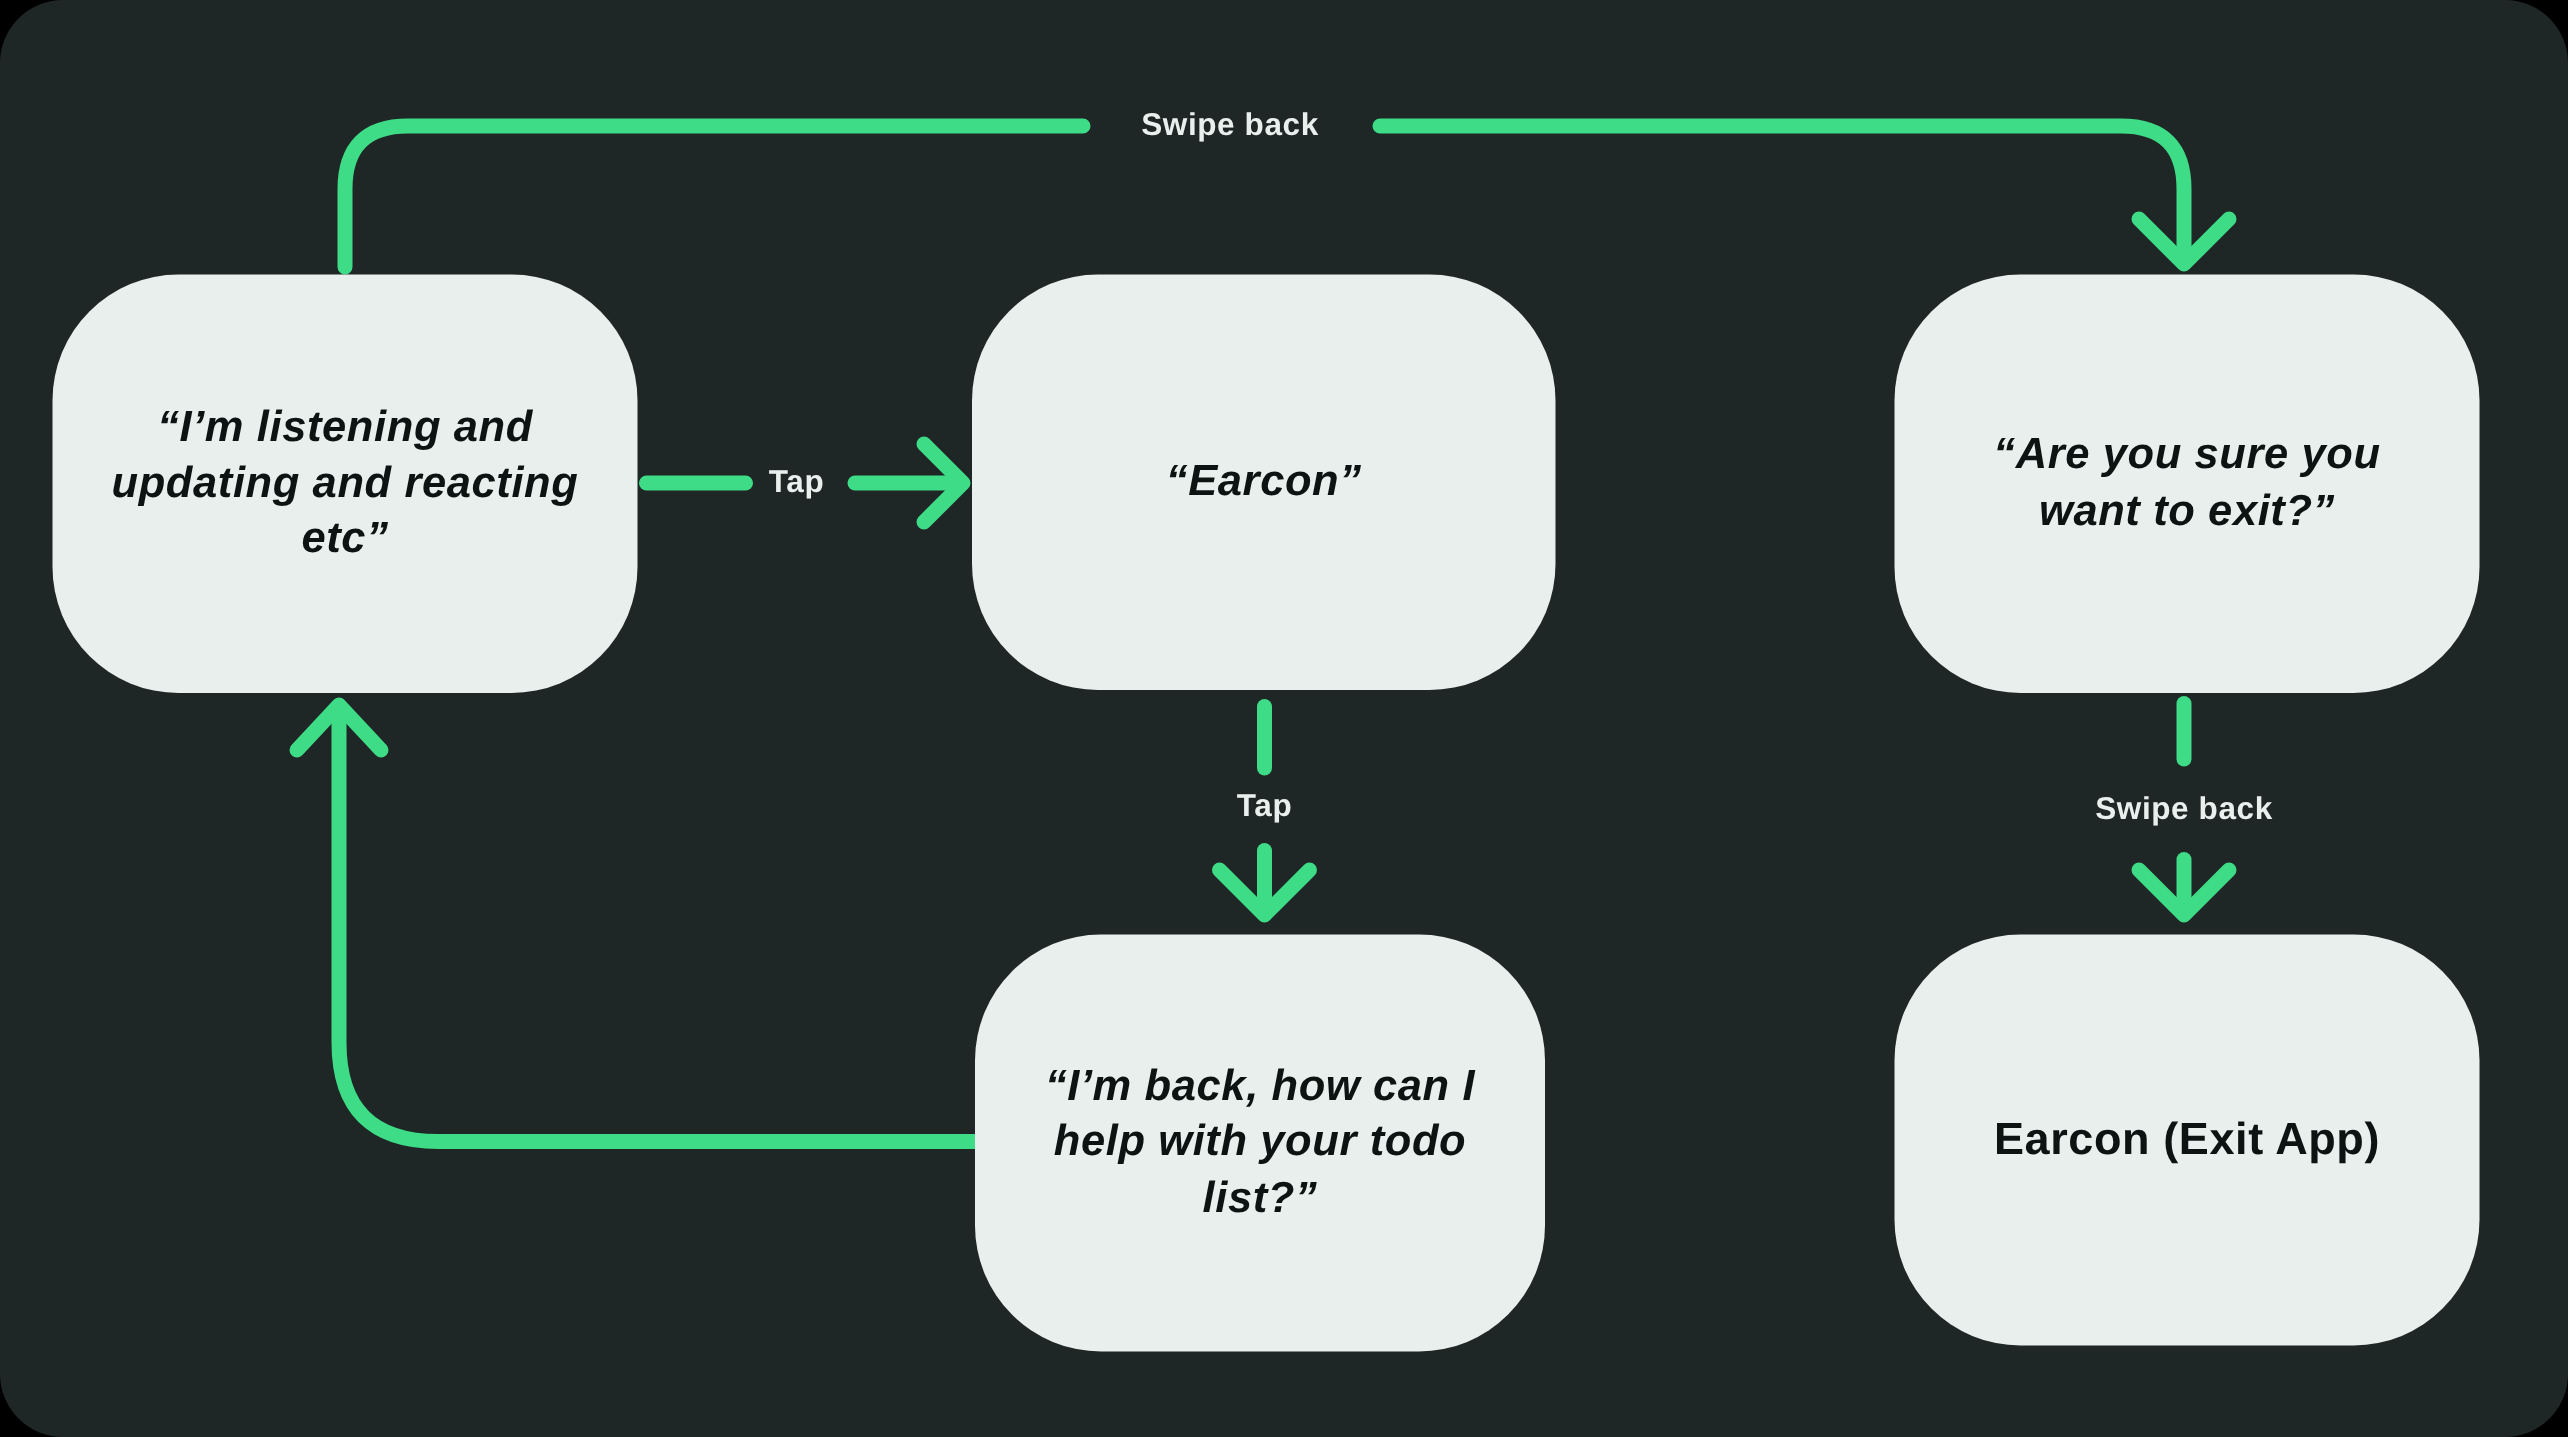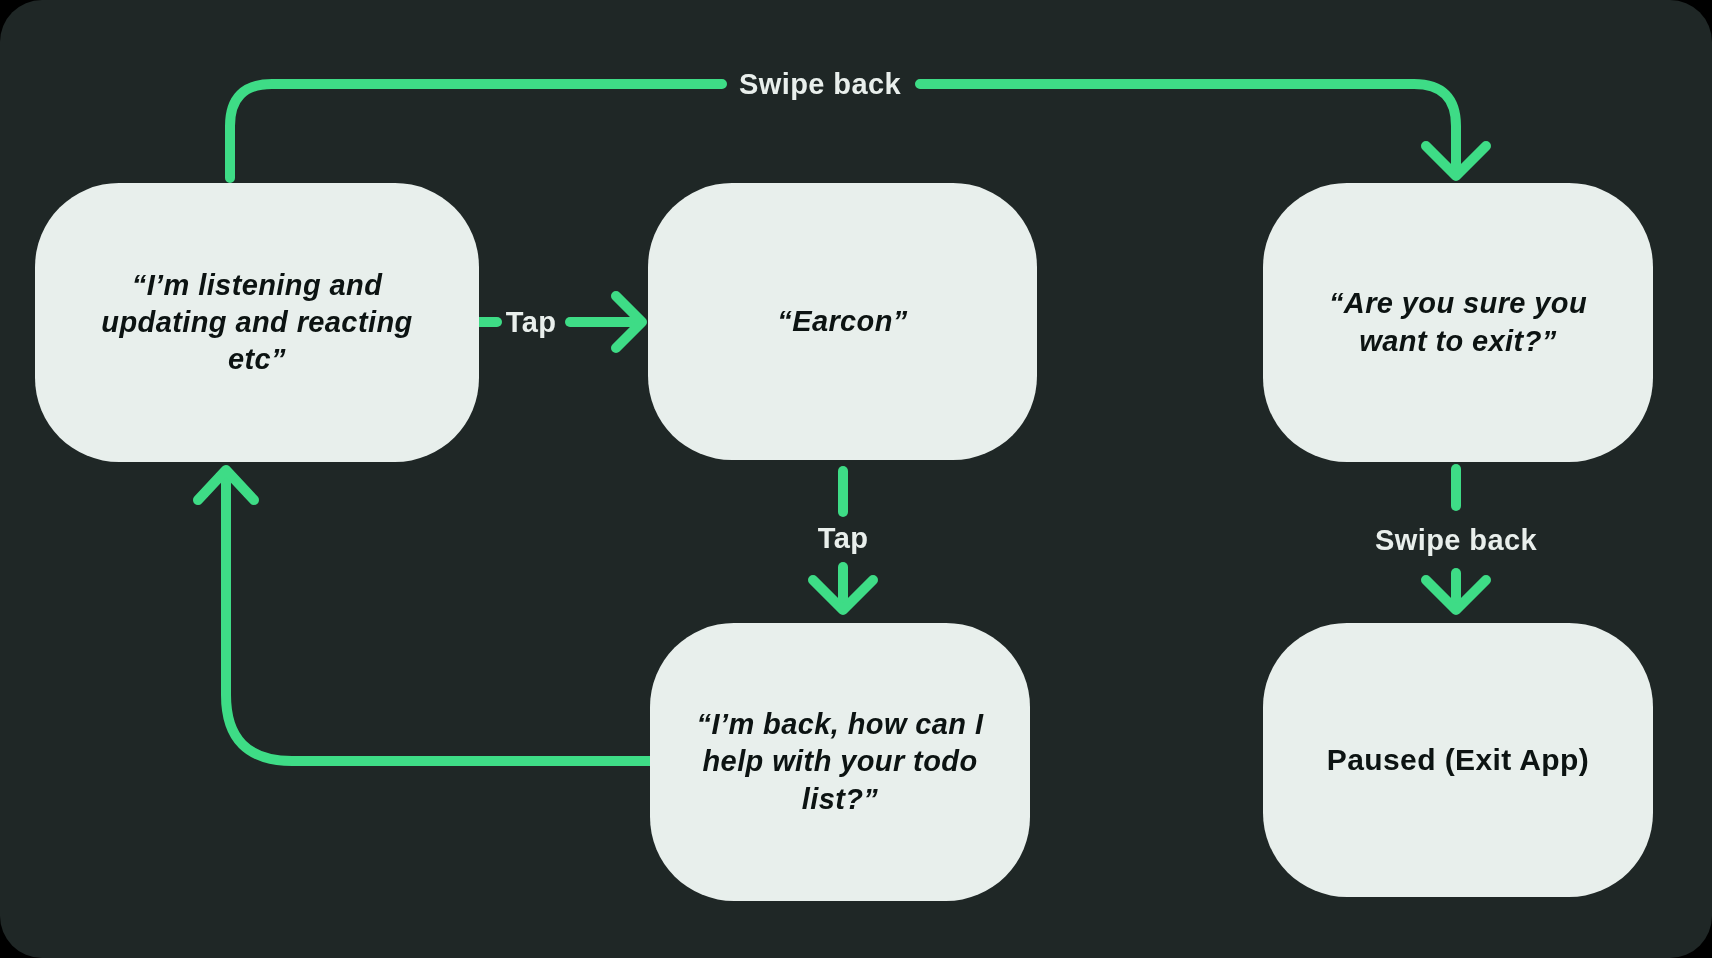--- a/index.html
+++ b/index.html
@@ -28,28 +28,28 @@
     position:absolute;display:flex;align-items:center;justify-content:center;
     background:var(--node-fill);border-radius:84px;box-sizing:border-box;
     padding:20px 34px;text-align:center;
   }
   .node .node-label{
     color:var(--node-text);
     font-size:29px;line-height:1.28;font-weight:bold;font-style:italic;
     letter-spacing:.4px;white-space:pre-line;
   }
   .node.plain .node-label{font-style:normal;font-size:30px;}
-  #node-listening{left:35px;top:183px;width:444px;height:279px;}
+  #node-listening{left:35px;top:183px;width:390px;height:279px;}
   #node-paused{left:648px;top:183px;width:389px;height:277px;}
   #node-confirm-exit{left:1263px;top:183px;width:390px;height:279px;}
   #node-back-help{left:650px;top:623px;width:380px;height:278px;}
   #node-earcon{left:1263px;top:623px;width:390px;height:274px;}
   .edge-label{
     position:absolute;transform:translate(-50%,-50%);
-    color:var(--label-text);font-size:29px;font-weight:bold;
+    color:var(--label-text);font-size:21px;font-weight:bold;
     letter-spacing:.4px;white-space:nowrap;
   }
   #label-swipe-back-top{left:820px;top:84px;}
   #label-tap-right{left:531px;top:322px;}
   #label-tap-down{left:843px;top:538px;}
   #label-swipe-back-down{left:1456px;top:540px;}
 </style>
 </head>
 <body>
 
@@ -93,20 +93,20 @@
 want to exit?”</div>
   </div>
 
   <div class="node" id="node-back-help">
     <div class="node-label">“I’m back, how can I
 help with your todo
 list?”</div>
   </div>
 
   <div class="node plain" id="node-earcon">
-    <div class="node-label">Paused (Exit App)</div>
+    <div class="node-label">Earcon (Exit App)</div>
   </div>
 
   <div class="edge-label" id="label-swipe-back-top">Swipe back</div>
   <div class="edge-label" id="label-tap-right">Tap</div>
   <div class="edge-label" id="label-tap-down">Tap</div>
   <div class="edge-label" id="label-swipe-back-down">Swipe back</div>
 </div>
 
 </body></html>

